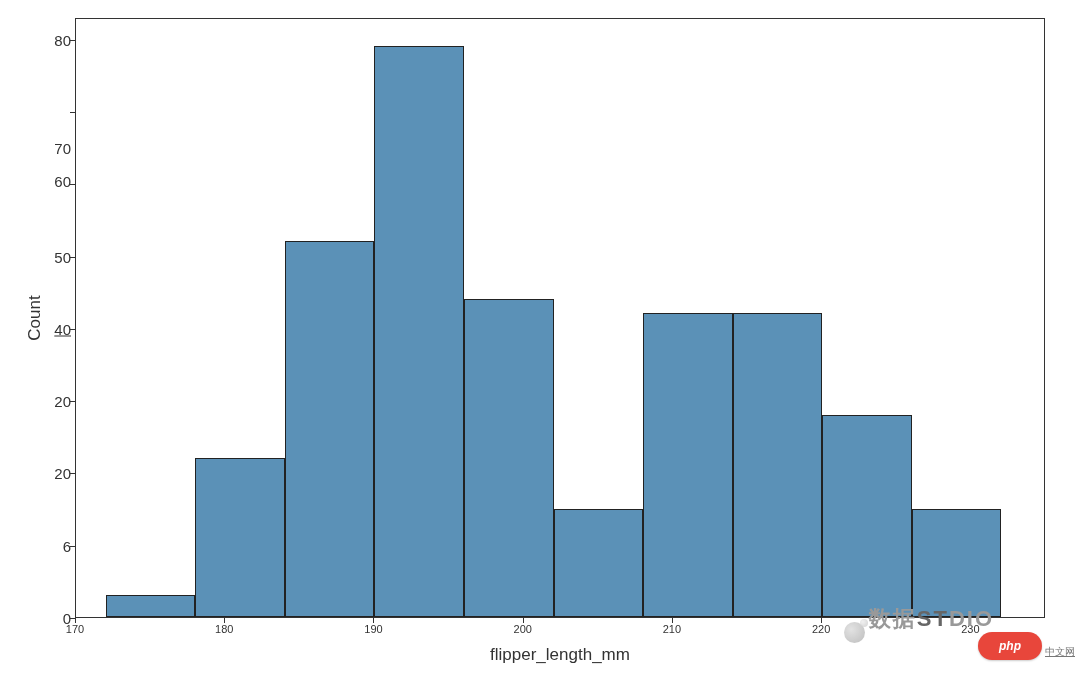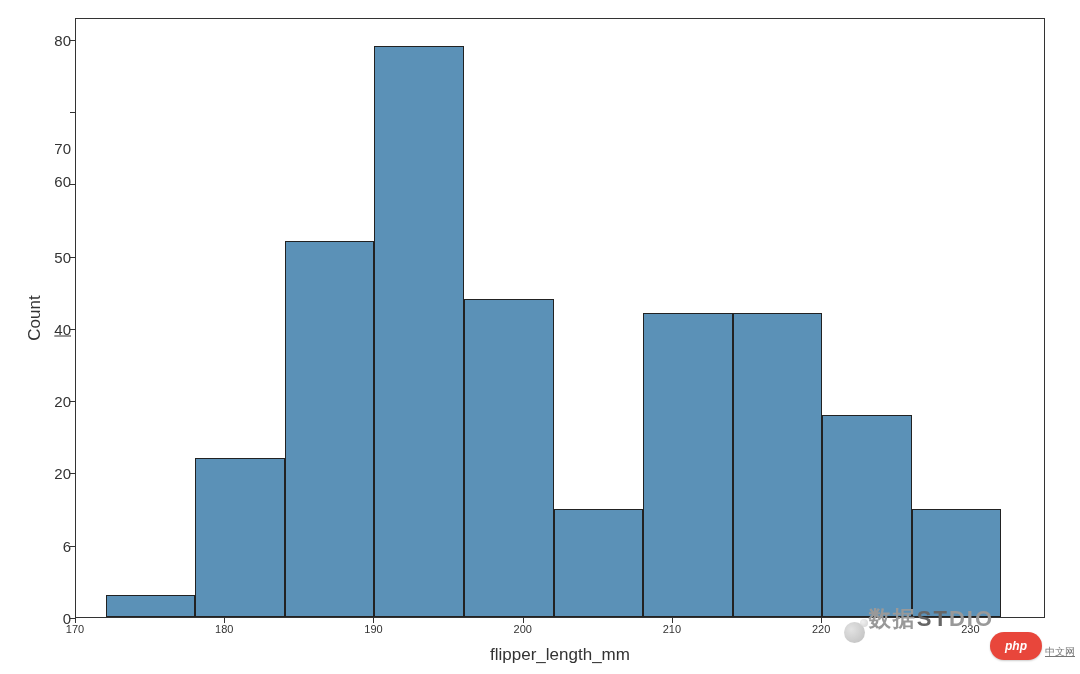--- a/index.html
+++ b/index.html
@@ -117,21 +117,21 @@
     }
     
     .overlay-text .strong {
       color: #666;
     }
     
     .php-logo {
       position: absolute;
       right: 38px;
       bottom: 14px;
-      width: 52px;
+      width: 64px;
       height: 28px;
       background: #e8463b;
       border-radius: 14px;
       display: flex;
       align-items: center;
       justify-content: center;
       color: #fff;
       font-size: 12px;
       font-weight: bold;
       font-style: italic;

